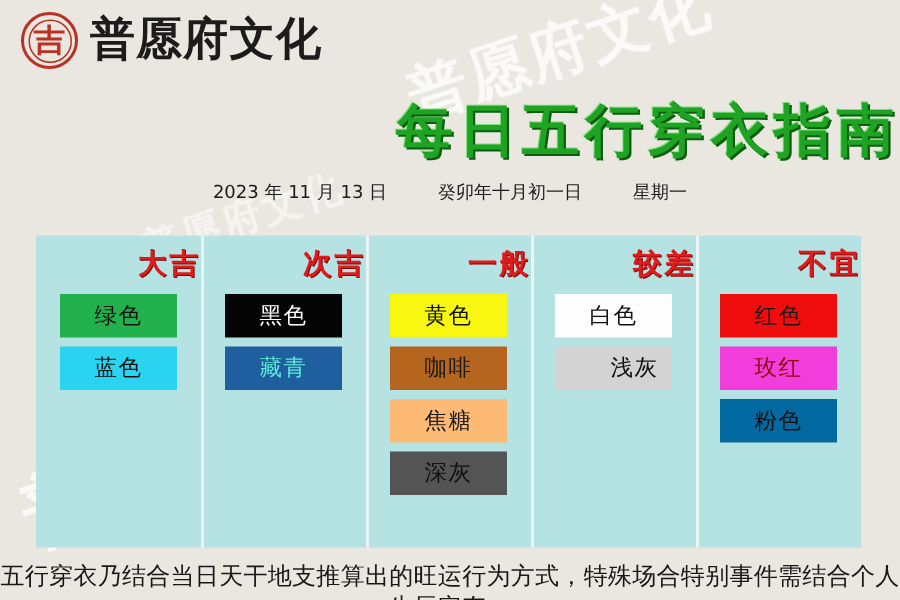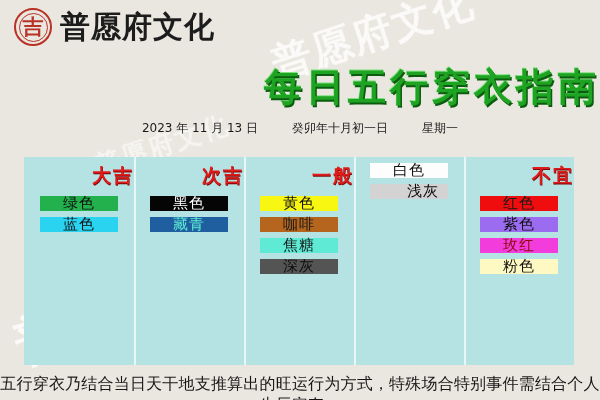--- a/index.html
+++ b/index.html
@@ -133,21 +133,21 @@
     font-size: 19px;
     font-weight: 700;
     letter-spacing: 2px;
     color: #e01b1b;
     margin-bottom: 7px;
     text-shadow: 0.6px 0.6px 0 #7a0606;
   }
   .chips { display: flex; flex-direction: column; gap: 6px; width: 100%; align-items: center; }
   .chip {
     width: 78px;
-    height: 15px;
+    height: 29px;
     display: flex;
     align-items: center;
     justify-content: center;
     font-family: "DejaVu Sans", "Liberation Sans", sans-serif;
     font-size: 15px;
     letter-spacing: 1px;
     line-height: 1;
   }
 
   
@@ -198,34 +198,34 @@
       <div class="chips">
         <div class="chip" style="background: rgb(5, 5, 5); color: rgb(255, 255, 255);">黑色</div>
         <div class="chip" style="background: rgb(31, 95, 160); color: #5eead4;">藏青</div>
       </div>
     </div>
     <div class="col">
       <div class="col-header">一般</div>
       <div class="chips">
         <div class="chip" style="background: rgb(247, 247, 18); color: rgb(16, 16, 16);">黄色</div>
         <div class="chip" style="background: rgb(181, 101, 29); color: rgb(26, 26, 26);">咖啡</div>
-        <div class="chip" style="background: #5eead4; color: rgb(26, 26, 26);">焦糖</div>
+        <div class="chip" style="background: #fdba74; color: rgb(26, 26, 26);">焦糖</div>
         <div class="chip" style="background: rgb(84, 84, 84); color: rgb(16, 16, 16);">深灰</div>
       </div>
     </div>
     <div class="col">
+      <div class="col-header">较差</div>
       <div class="chips">
         <div class="chip" style="background: rgb(253, 253, 253); color: rgb(16, 16, 16);">白色</div>
         <div class="chip" style="background: rgb(211, 211, 211); color: rgb(16, 16, 16); padding-left: 28px;">浅灰</div>
       </div>
     </div>
     <div class="col">
       <div class="col-header">不宜</div>
       <div class="chips">
         <div class="chip" style="background: rgb(239, 13, 13); color: rgb(26, 26, 26);">红色</div>
-        <div class="chip" style="background: rgb(155, 108, 240); color: rgb(16, 16, 16);">紫色</div>
         <div class="chip" style="background: rgb(242, 60, 220); color: rgb(138, 11, 11);">玫红</div>
-        <div class="chip" style="background: #fef9c3; color: rgb(16, 16, 16);">粉色</div>
+        <div class="chip" style="background: #0369a1; color: rgb(16, 16, 16);">粉色</div>
       </div>
     </div>
   </div>
 
 <div id="footer-note">五行穿衣乃结合当日天干地支推算出的旺运行为方式，特殊场合特别事件需结合个人生辰定夺。</div>
 
 </body></html>

